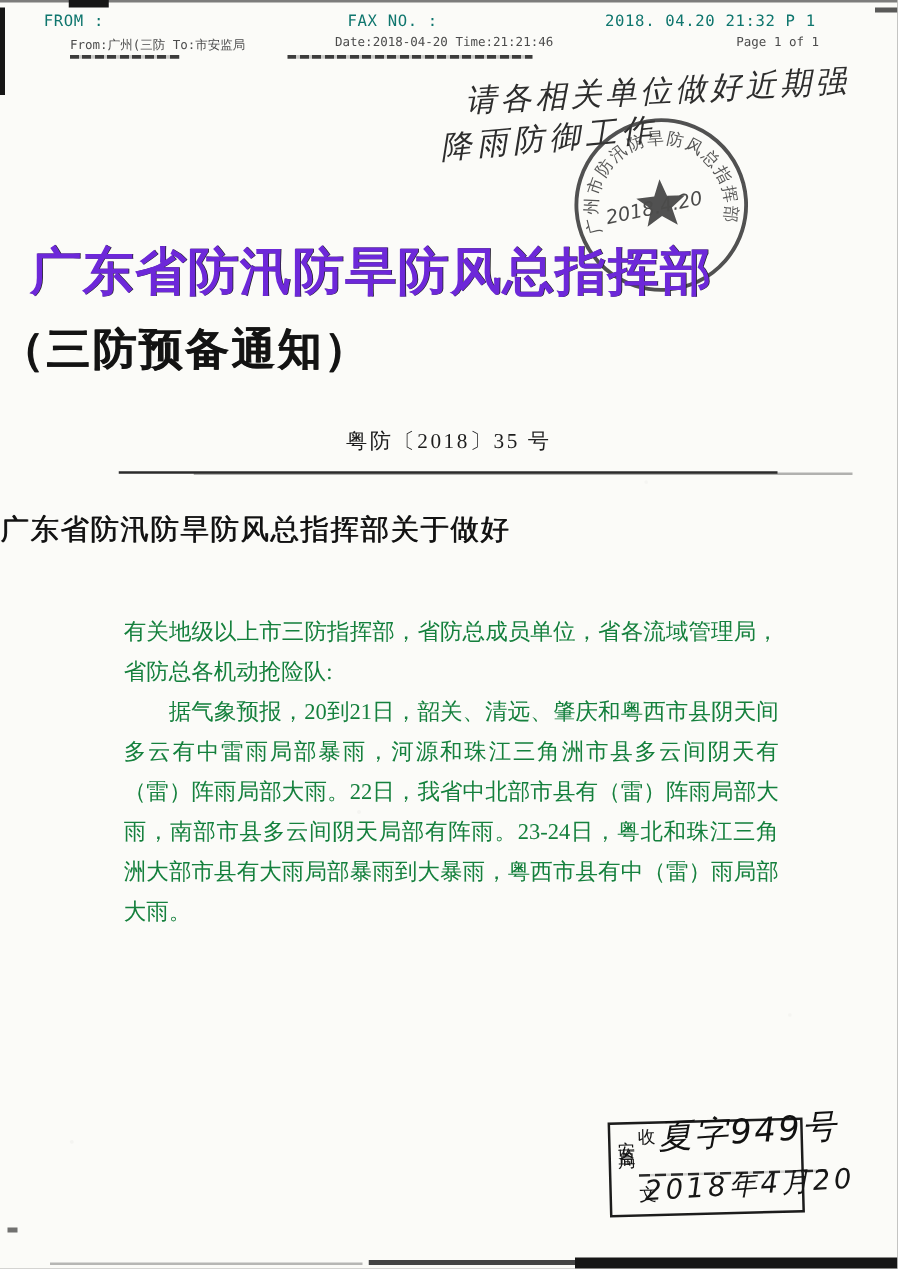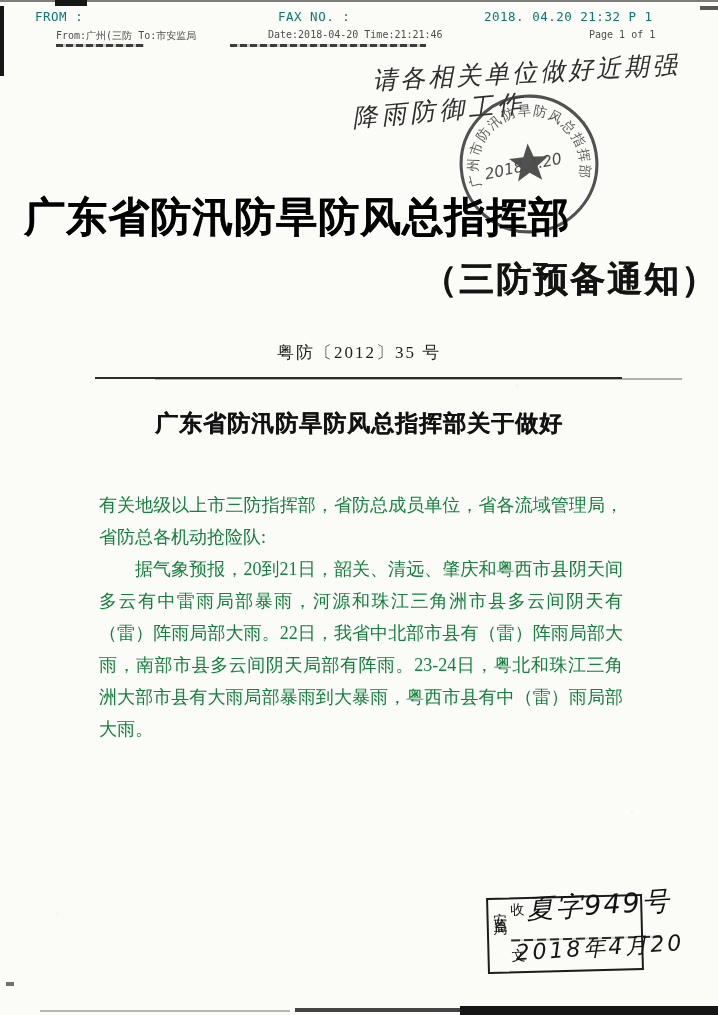--- a/index.html
+++ b/index.html
@@ -24,32 +24,32 @@
   
   .hand{position:absolute;font-family:"DejaVu Sans",sans-serif;font-style:italic;
         color:#2d2d2d;white-space:nowrap;}
   .note1{left:372px;top:56px;font-size:25px;transform:rotate(-3deg);letter-spacing:3px;}
   .note2{left:352px;top:94px;font-size:25px;transform:rotate(-5deg);letter-spacing:4px;}
   
   .stamp{position:absolute;left:457px;top:92px;width:144px;height:144px;opacity:.88;
          transform:rotate(-4deg);}
   
   .org{position:absolute;left:0;top:190px;width:594px;text-align:center;
-       font-size:41px;font-weight:bold;letter-spacing:1px;color:#000000;
+       font-size:41px;font-weight:bold;letter-spacing:1px;color:#6d28d9;
        text-shadow:.6px 0 0 #222;}
-  .sub{position:absolute;left:0;top:256px;width:718px;text-align:right;
+  .sub{position:absolute;left:0;top:256px;width:718px;text-align:left;
        font-size:35px;font-weight:bold;letter-spacing:2px;color:#131313;
        text-shadow:.5px 0 0 #222;}
   .docno{position:absolute;left:0;top:341px;width:718px;text-align:center;
        font-size:17px;letter-spacing:2px;color:#1d1d1d;}
   .rule{position:absolute;left:95px;top:377px;width:527px;height:2px;background:#2b2b2b;
         box-shadow:60px 1px 0 rgba(40,40,40,.35);}
   
-  .ntitle{position:absolute;left:0;top:407px;width:718px;text-align:center;
-       font-size:23px;font-weight:bold;line-height:34px;color:#121212;
+  .ntitle{position:absolute;left:0;top:407px;width:718px;text-align:left;
+       font-size:23px;font-weight:normal;line-height:34px;color:#121212;
        letter-spacing:1px;text-shadow:.5px 0 0 #222;}
   
   .body{position:absolute;left:99px;top:489px;width:524px;font-size:18px;
         line-height:32px;text-align:justify;color:#15803d;}
   .body p{margin:0;}
   .body p.ind{text-indent:2em;}
   .body p.gap{margin-top:7px;}
   
   .receipt{position:absolute;left:487px;top:896px;width:152px;height:72px;
            border:2px solid #1c1c1c;transform:rotate(-1.5deg);background:transparent;}
@@ -102,21 +102,21 @@
         <path id="arc" d="M 24,92 A 50,50 0 1 1 116,92" fill="none"></path>
       </defs>
     <text font-size="13" fill="#3f3f3f" letter-spacing="1.5" font-family="Liberation Serif, serif">
       <textPath href="#arc" startOffset="4">广州市防汛防旱防风总指挥部</textPath>
     </text>
     <text x="26" y="76" font-size="15" fill="#333" font-style="italic" transform="rotate(-8 70 70)" font-family="DejaVu Sans, sans-serif">2018.4.20</text>
   </svg>
 
   <div class="org">广东省防汛防旱防风总指挥部</div>
   <div class="sub">（三防预备通知）</div>
-  <div class="docno">粤防〔2012〕35 号</div>
+  <div class="docno">粤防〔2018〕35 号</div>
   <div class="rule"></div>
 
   <div class="ntitle">
     <div>广东省防汛防旱防风总指挥部关于做好</div>
   </div>
 
   <div class="body">
     <p>有关地级以上市三防指挥部，省防总成员单位，省各流域管理局，省防总各机动抢险队:</p>
     <p class="ind">据气象预报，20到21日，韶关、清远、肇庆和粤西市县阴天间多云有中雷雨局部暴雨，河源和珠江三角洲市县多云间阴天有（雷）阵雨局部大雨。22日，我省中北部市县有（雷）阵雨局部大雨，南部市县多云间阴天局部有阵雨。23-24日，粤北和珠江三角洲大部市县有大雨局部暴雨到大暴雨，粤西市县有中（雷）雨局部大雨。</p>
   </div>

